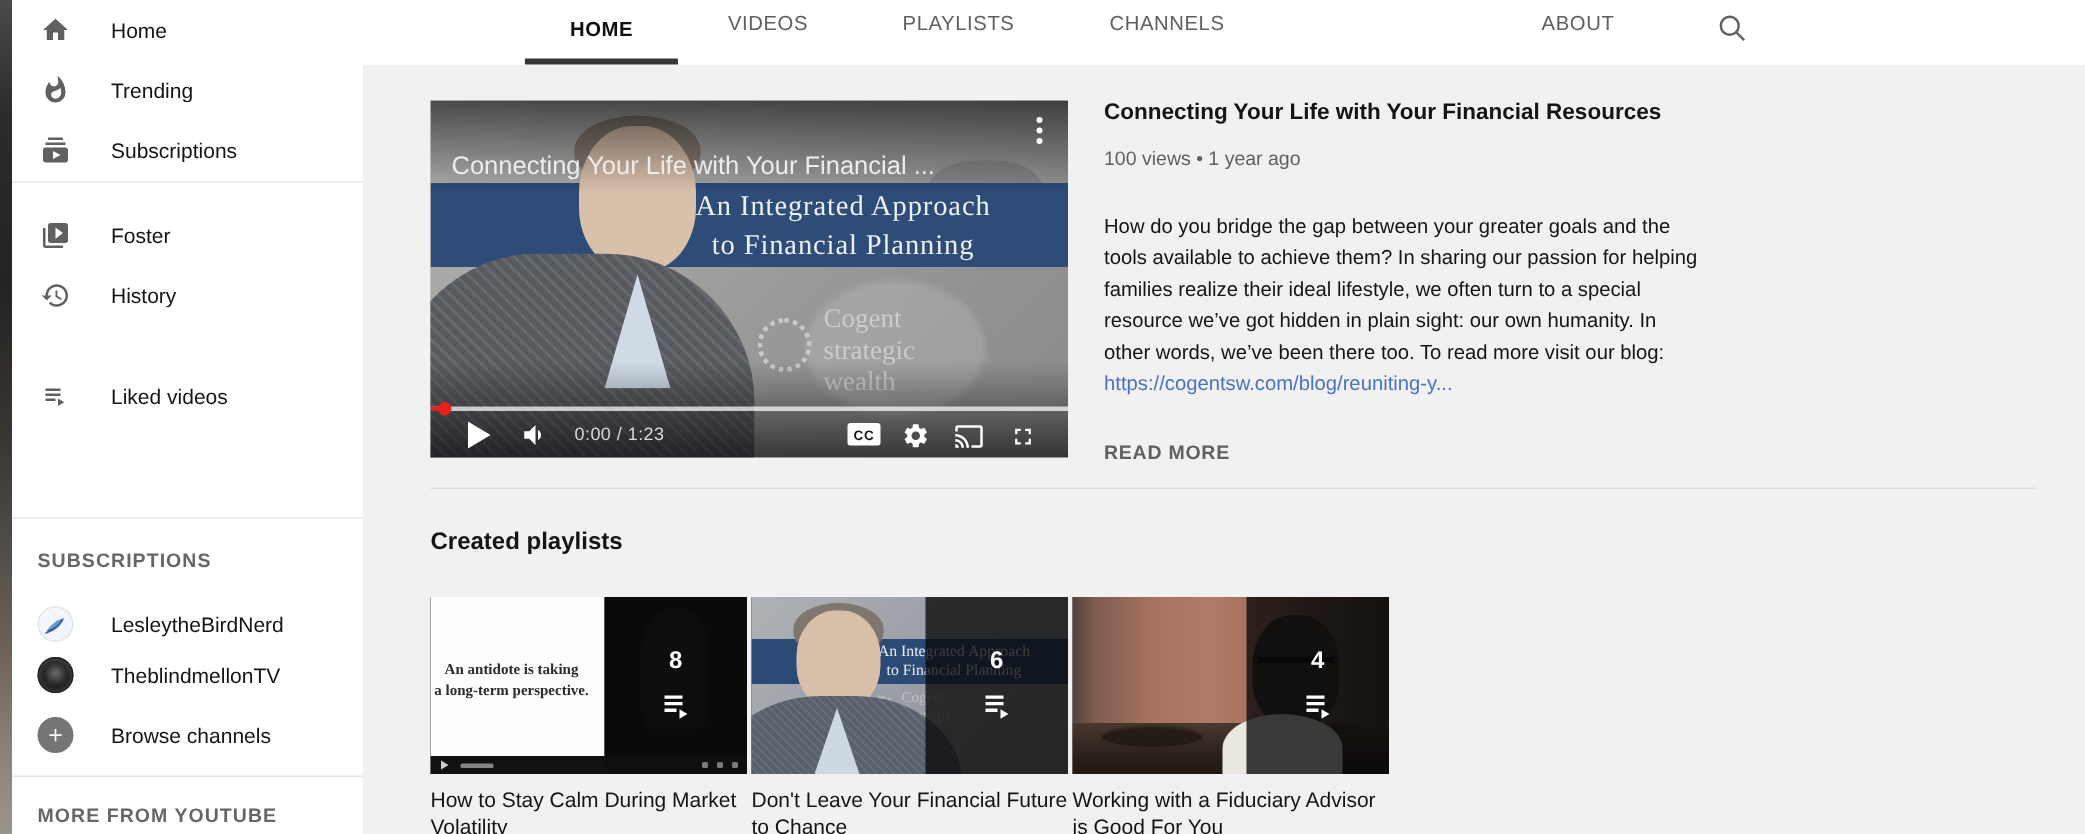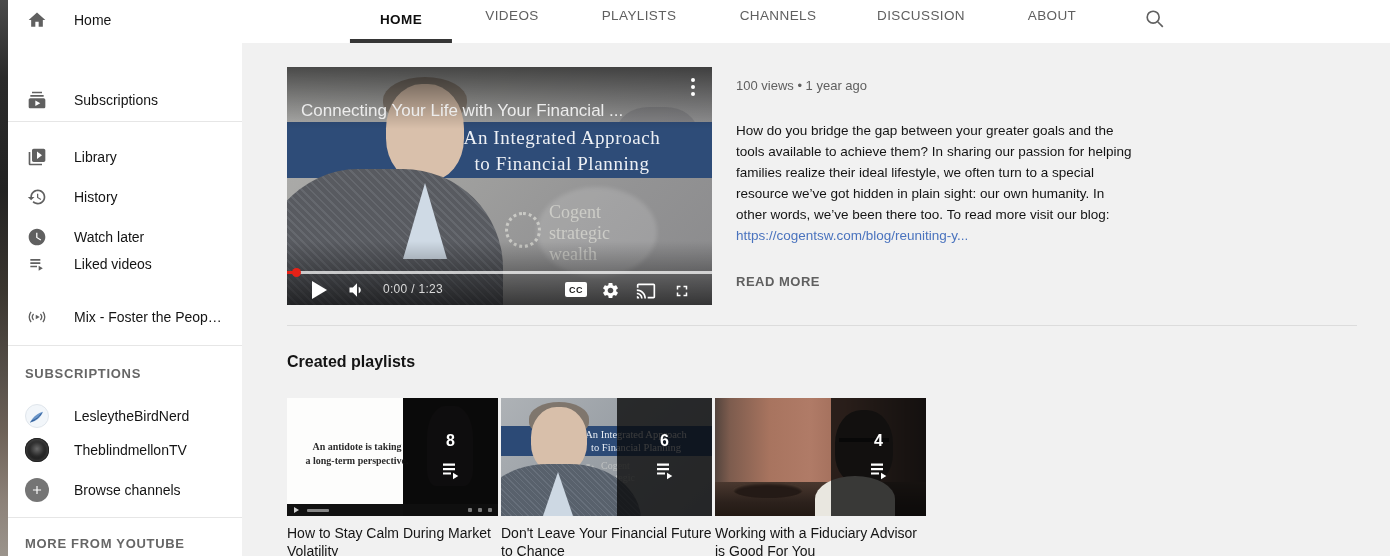--- a/index.html
+++ b/index.html
@@ -94,21 +94,21 @@
   .pcard { position:absolute; top:355px; width:211px; cursor:pointer; }
   .pthumb { position:relative; width:211px; height:118px; overflow:hidden; background:#1d1d1d; }
   .poverlay { position:absolute; right:0; top:0; width:95px; height:118px; background:rgba(8,8,8,.78);
     display:flex; flex-direction:column; align-items:center; justify-content:center; color:#fff; z-index:3; }
   .pcount { font-size:16px; font-weight:bold; line-height:16px; }
   .plicon { width:24px; height:24px; margin-top:9px; }
   .ptitle2 { margin-top:8px; font-size:14px; line-height:18px; color:#141414; }
 
   
   .t1-slide { position:absolute; left:0; top:0; width:116px; height:106px; background:#fdfdfc; }
-  .t1-text { position:absolute; left:16px; top:42px; width:108px; text-align:center;
+  .t1-text { position:absolute; left:0; top:42px; width:108px; text-align:center;
     font-family:"Liberation Serif","DejaVu Serif",serif; font-weight:bold; font-size:10px; line-height:14px; color:#2c2c2c; }
   .t1-dark { position:absolute; left:116px; top:0; width:95px; height:118px; background:#161414; }
   .t1-man { position:absolute; left:140px; top:8px; width:46px; height:80px; background:#262124; border-radius:40% 40% 20% 20%; }
   .minibar { position:absolute; left:0; bottom:0; width:211px; height:12px; background:rgba(16,16,16,.92); z-index:4; }
   .minibar .mplay { position:absolute; left:7px; top:3px; width:0; height:0; border-left:5px solid #cfcfcf; border-top:3px solid transparent; border-bottom:3px solid transparent; }
   .minibar .mtime { position:absolute; left:20px; top:4.5px; width:22px; height:3px; background:rgba(230,230,230,.55); border-radius:1px; }
   .minibar .mdot { position:absolute; top:4px; width:4px; height:4px; background:rgba(230,230,230,.5); border-radius:1px; }
 
   
   .t2-bg { position:absolute; inset:0; background:linear-gradient(135deg,#aeb2b6 0%,#9aa0a6 45%,#8d9298 100%); }
@@ -143,76 +143,62 @@
   <aside class="sidebar" data-interactable="false">
 
     <div class="side-item" style="top:0" data-interactable="true">
       <span class="ico" data-interactable="false">
           <svg viewBox="0 0 24 24" fill="currentColor">
             <path d="M10 20v-6h4v6h5v-8h3L12 3 2 12h3v8z"></path>
           </svg>
         </span>
       <span class="lbl" data-interactable="false">Home</span>
     </div>
+    <div class="side-item" style="top:40px" data-interactable="true">
+      <span class="ico" data-interactable="false">
+          <svg viewBox="0 0 24 24" fill="currentColor">
+            <path d="M13.5.67s.74 2.65.74 4.8c0 2.06-1.35 3.73-3.41 3.73-2.07 0-3.63-1.67-3.63-3.73l.03-.36C5.21 7.51 4 10.62 4 14c0 4.42 3.58 8 8 8s8-3.58 8-8C20 8.61 17.41 3.8 13.5.67zM11.71 19c-1.78 0-3.22-1.4-3.22-3.14 0-1.62 1.05-2.76 2.81-3.12 1.77-.36 3.6-1.21 4.62-2.58.39 1.29.59 2.65.59 4.04 0 2.65-2.15 4.8-4.8 4.8z"></path>
+          </svg>
+        </span>
+      <span class="lbl" data-interactable="false">Trending</span>
+    </div>
     <div class="side-item" style="top:80px" data-interactable="true">
       <span class="ico" data-interactable="false">
           <svg viewBox="0 0 24 24" fill="currentColor">
             <path d="M20 8H4V6h16v2zm-2-6H6v2h12V2zm4 10v8c0 1.1-.9 2-2 2H4c-1.1 0-2-.9-2-2v-8c0-1.1.9-2 2-2h16c1.1 0 2 .9 2 2zm-6 4l-6-3.27v6.53L16 16z"></path>
           </svg>
         </span>
       <span class="lbl" data-interactable="false">Subscriptions</span>
     </div>
 
     <div class="sdivider" style="top:121px" data-interactable="false"></div>
 
     <div class="side-item" style="top:137px" data-interactable="true">
       <span class="ico" data-interactable="false">
           <svg viewBox="0 0 24 24" fill="currentColor">
             <path d="M4 6H2v14c0 1.1.9 2 2 2h14v-2H4V6zm16-4H8c-1.1 0-2 .9-2 2v12c0 1.1.9 2 2 2h12c1.1 0 2-.9 2-2V4c0-1.1-.9-2-2-2zm-8 12.5v-9l6 4.5-6 4.5z"></path>
           </svg>
         </span>
-      <span class="lbl" data-interactable="false">Library</span>
+      <span class="lbl" data-interactable="false">Foster</span>
     </div>
     <div class="side-item" style="top:177px" data-interactable="true">
       <span class="ico" data-interactable="false">
           <svg viewBox="0 0 24 24" fill="currentColor">
             <path d="M13 3c-4.97 0-9 4.03-9 9H1l3.89 3.89.07.14L9 12H6c0-3.87 3.13-7 7-7s7 3.13 7 7-3.13 7-7 7c-1.93 0-3.68-.79-4.94-2.06l-1.42 1.42C8.27 19.99 10.51 21 13 21c4.97 0 9-4.03 9-9s-4.03-9-9-9zm-1 5v5l4.28 2.54.72-1.21-3.5-2.08V8H12z"></path>
           </svg>
         </span>
       <span class="lbl" data-interactable="false">History</span>
     </div>
-    <div class="side-item" style="top:217px" data-interactable="true">
-      <span class="ico" data-interactable="false">
-          <svg viewBox="0 0 24 24" fill="currentColor">
-            <path d="M12 2C6.48 2 2 6.48 2 12s4.48 10 10 10 10-4.48 10-10S17.52 2 12 2zm4.2 14.2L11 13V7h1.5v5.2l4.5 2.7-.8 1.3z"></path>
-          </svg>
-        </span>
-      <span class="lbl" data-interactable="false">Watch later</span>
-    </div>
     <div class="side-item" style="top:244px" data-interactable="true">
       <span class="ico" data-interactable="false">
           <svg viewBox="0 0 24 24" fill="currentColor">
             <path d="M4 10h12v2H4zm0-4h12v2H4zm0 8h8v2H4zm10 0v6l5-3z"></path>
           </svg>
         </span>
       <span class="lbl" data-interactable="false">Liked videos</span>
-    </div>
-    <div class="side-item" style="top:297px" data-interactable="true">
-      <span class="ico" data-interactable="false">
-          <svg viewBox="0 0 24 24">
-            <g fill="none" stroke="currentColor" stroke-width="1.6">
-              <path d="M4.9 5.9a9.5 9.5 0 0 0 0 12.2"></path>
-              <path d="M7.9 8.4a5.4 5.4 0 0 0 0 7.2"></path>
-              <path d="M19.1 5.9a9.5 9.5 0 0 1 0 12.2"></path>
-              <path d="M16.1 8.4a5.4 5.4 0 0 1 0 7.2"></path>
-            </g>
-            <path fill="currentColor" d="M10.5 9.4l4.8 2.6-4.8 2.6z"></path>
-          </svg>
-        </span>
-      <span class="lbl" data-interactable="false">Mix - Foster the Peop…</span>
     </div>
 
     <div class="sdivider" style="top:345px" data-interactable="false"></div>
 
     <div class="section-h" style="top:366px" data-interactable="false">SUBSCRIPTIONS</div>
 
     <div class="sub-item" style="top:396px" data-interactable="true">
       <span class="avatar av-bird" data-interactable="false">
           <svg viewBox="0 0 24 24">
             <path d="M3 19c7-1 14-6 17-14-6 1.5-13 6-17 14z" fill="#6a95c8"></path>
@@ -239,21 +225,20 @@
     <div class="section-h" style="top:536px" data-interactable="false">MORE FROM YOUTUBE</div>
   </aside>
 
   <div class="left-strip" data-interactable="false"></div>
 
   <header class="topbar" data-interactable="false">
     <div class="tab active" style="left:159px" data-interactable="true">HOME</div>
     <div class="tab" style="left:270px" data-interactable="true">VIDEOS</div>
     <div class="tab" style="left:397px" data-interactable="true">PLAYLISTS</div>
     <div class="tab" style="left:536px" data-interactable="true">CHANNELS</div>
-    <div class="tab" style="left:679px" data-interactable="true">DISCUSSION</div>
     <div class="tab" style="left:810px" data-interactable="true">ABOUT</div>
     <div class="search-btn" data-interactable="true"><svg viewBox="0 0 24 24" fill="none" stroke="currentColor" stroke-width="1.8">
           <circle cx="10" cy="10" r="6.5"></circle>
           <path d="M15 15l5.5 5.5"></path>
         </svg></div>
   </header>
 
   <main class="content" data-interactable="false">
 
     <div class="player" data-interactable="true">
@@ -307,20 +292,21 @@
           </svg>
         </div>
       <div class="pc ctrl-fs" data-interactable="true">
           <svg viewBox="0 0 24 24" fill="#fff">
             <path d="M7 14H5v5h5v-2H7v-3zM5 10h2V7h3V5H5v5zm12 7h-3v2h5v-5h-2v3zM14 5v2h3v3h2V5h-5z"></path>
           </svg>
         </div>
     </div>
 
     <section class="vinfo" data-interactable="false">
+      <h1 class="vtitle" data-interactable="true">Connecting Your Life with Your Financial Resources</h1>
       <div class="vmeta" data-interactable="false">100 views • 1 year ago</div>
       <p class="vdesc" data-interactable="false"><span data-interactable="false">How do you bridge the gap between your greater goals and the tools available to achieve them? In sharing our passion for helping families realize their ideal lifestyle, we often turn to a special resource we’ve got hidden in plain sight: our own humanity. In other words, we’ve been there too. To read more visit our blog: </span><span class="vlink" data-interactable="true">https://cogentsw.com/blog/reuniting-y...</span></p>
       <div class="read-more" data-interactable="true">READ MORE</div>
     </section>
 
     <div class="hdiv" data-interactable="false"></div>
 
     <h2 class="pl-head" data-interactable="false">Created playlists</h2>
 
     <div class="pcard" style="left:45px" data-interactable="true">

